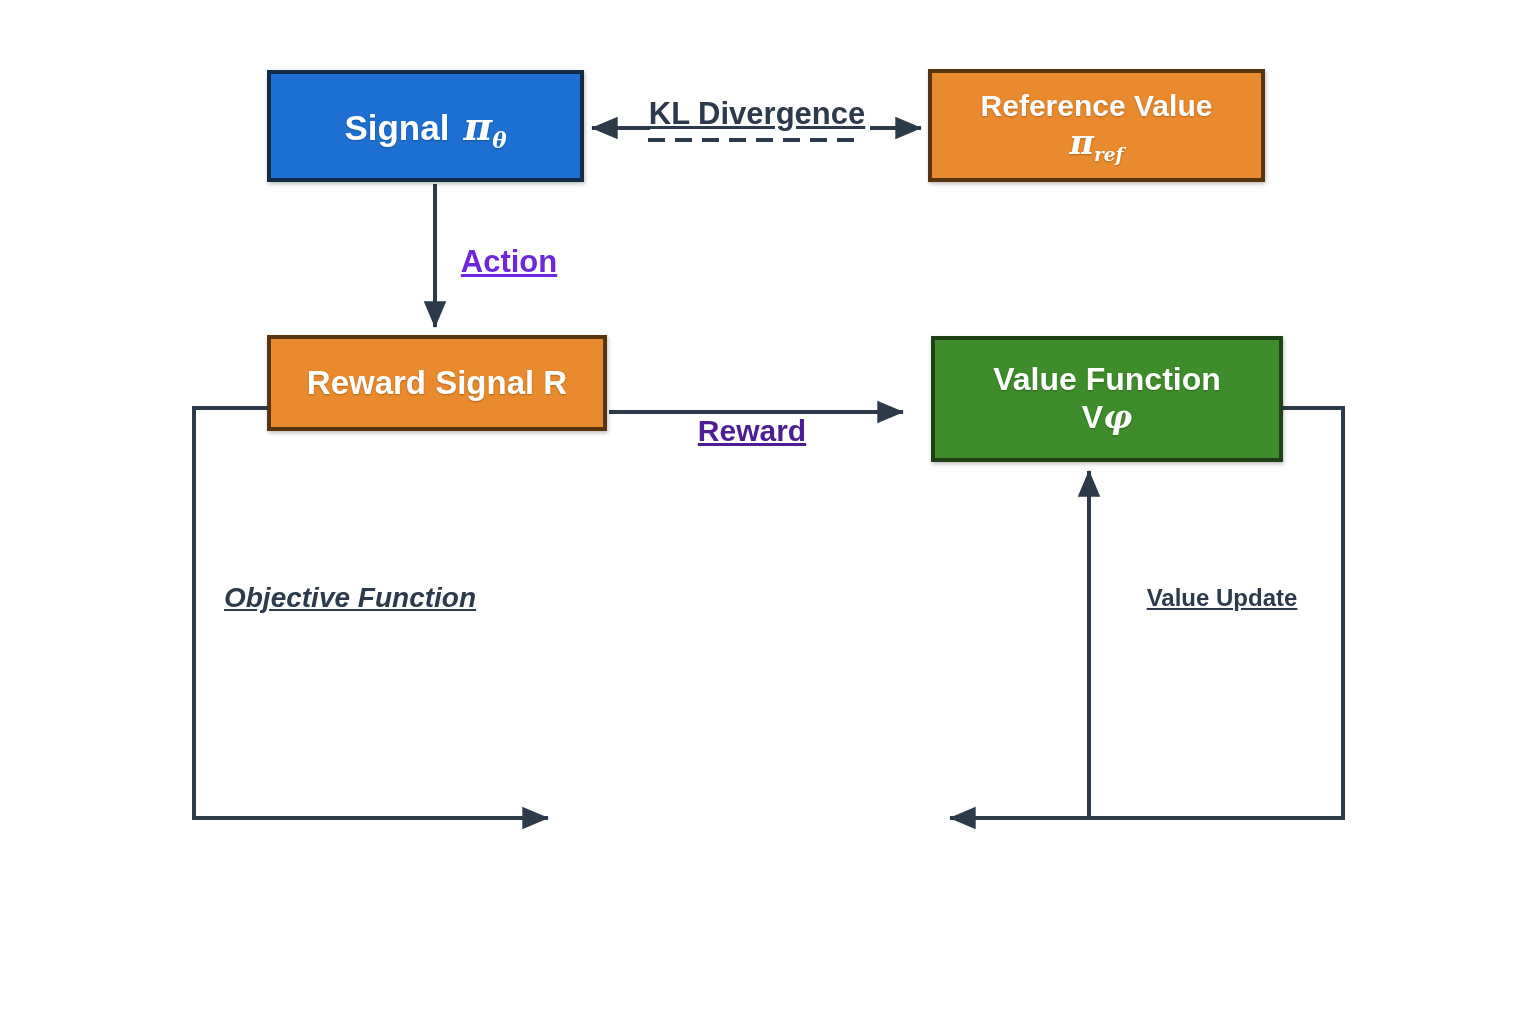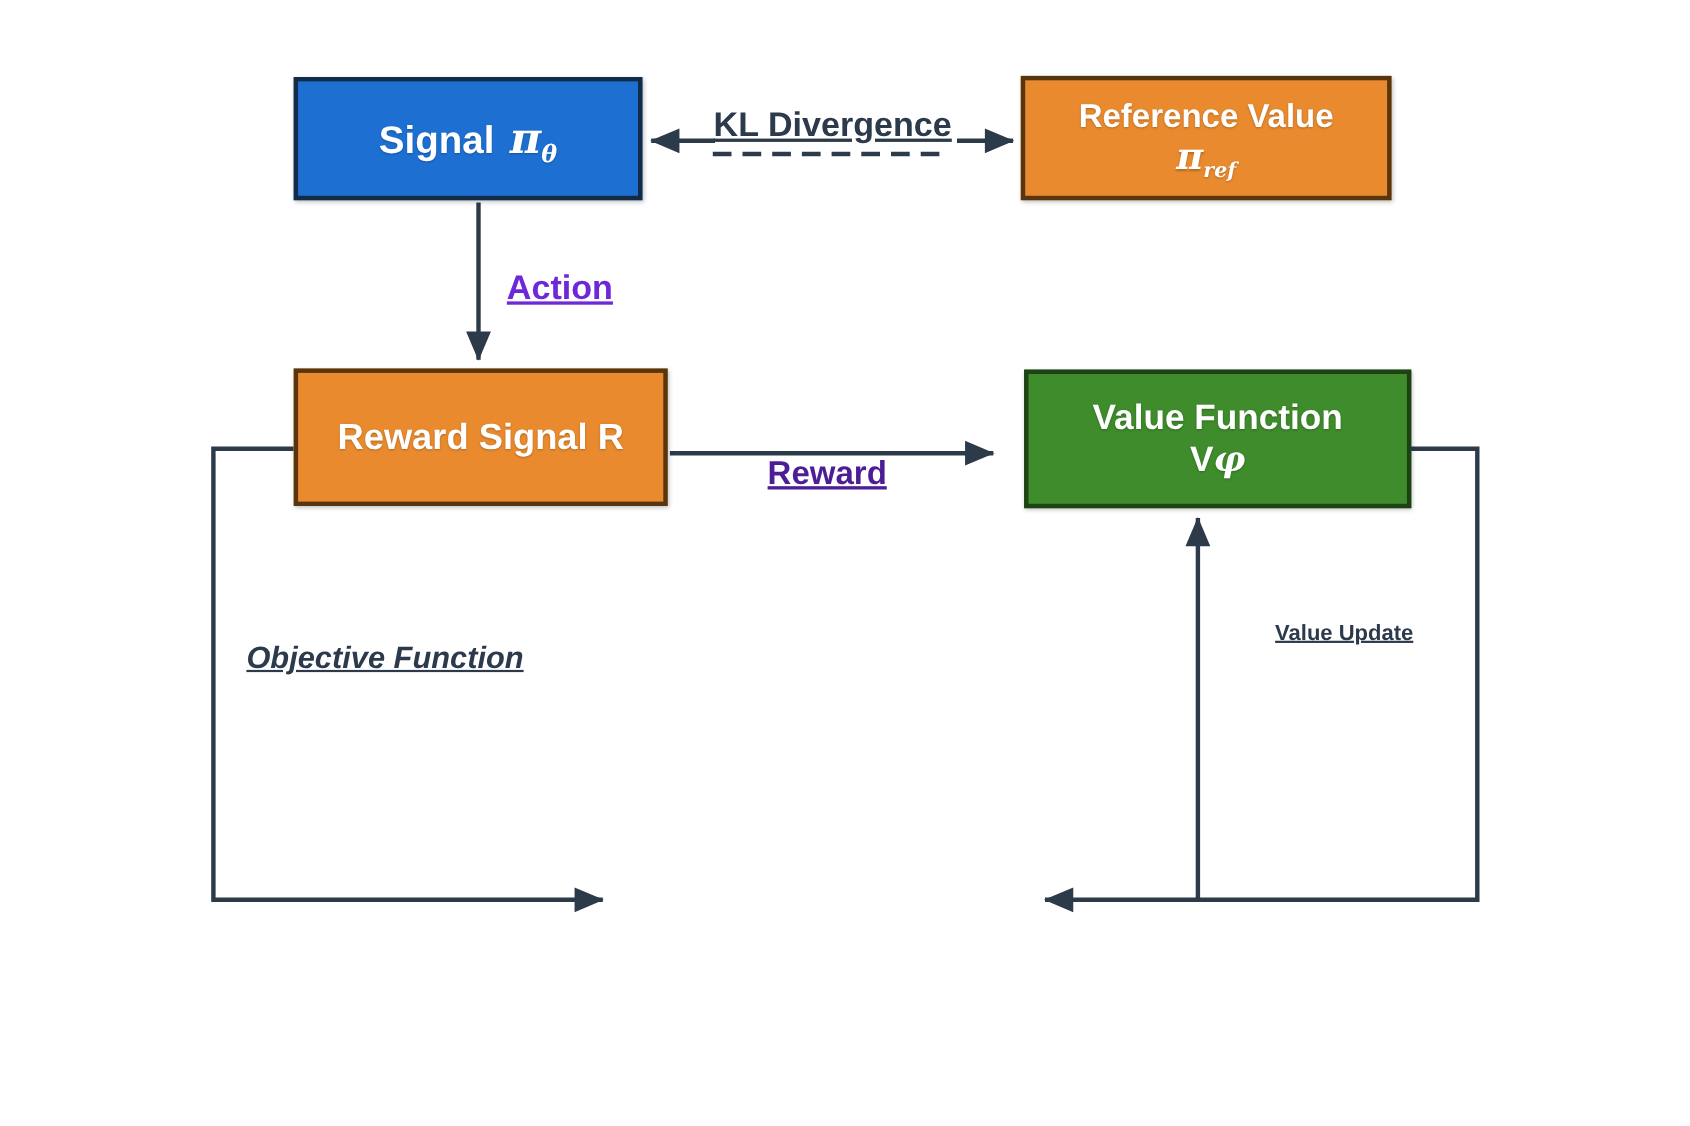--- a/index.html
+++ b/index.html
@@ -29,28 +29,28 @@
   sub.sym{font-size:0.62em;line-height:0;}
   .edge-label{
     position:absolute;
     transform:translate(-50%,-50%);
     font-weight:bold;
     white-space:nowrap;
     text-decoration:underline;
   }
   #policy-node{left:267px;top:70px;width:317px;height:112px;font-size:35px;}
   #reference-policy-node{left:928px;top:69px;width:337px;height:113px;font-size:30px;}
-  #reward-signal-node{left:267px;top:335px;width:340px;height:125px;font-size:33px;}
+  #reward-signal-node{left:267px;top:335px;width:340px;height:96px;font-size:33px;}
   #value-function-node{left:915px;top:336px;width:352px;height:126px;font-size:32px;margin-left:16px;}
   #clip-objective-node{left:556px;top:765px;width:385px;height:96px;font-size:36px;}
   #kl-label{left:757px;top:114px;font-size:31px;}
   #action-label{left:509px;top:262px;font-size:31px;}
   #reward-label{left:752px;top:384px;font-size:30px;}
   #objective-function-label{left:350px;top:598px;font-size:28px;font-style:italic;}
-  #value-update-label{left:1222px;top:576px;font-size:20px;}
+  #value-update-label{left:1222px;top:598px;font-size:24px;}
 </style>
 </head>
 <body>
 
 <div class="stage" style="background: rgb(255, 255, 255);">
 
   <svg class="edges" aria-hidden="true">
     <defs>
       <marker id="arrow" viewBox="0 0 12 10" markerWidth="7.2" markerHeight="6" refX="11.2" refY="5" orient="auto" markerUnits="strokeWidth">
         <path d="M0.5,0.3 L11.6,5 L0.5,9.7 Z" style="fill: rgb(45, 58, 74);"></path>

